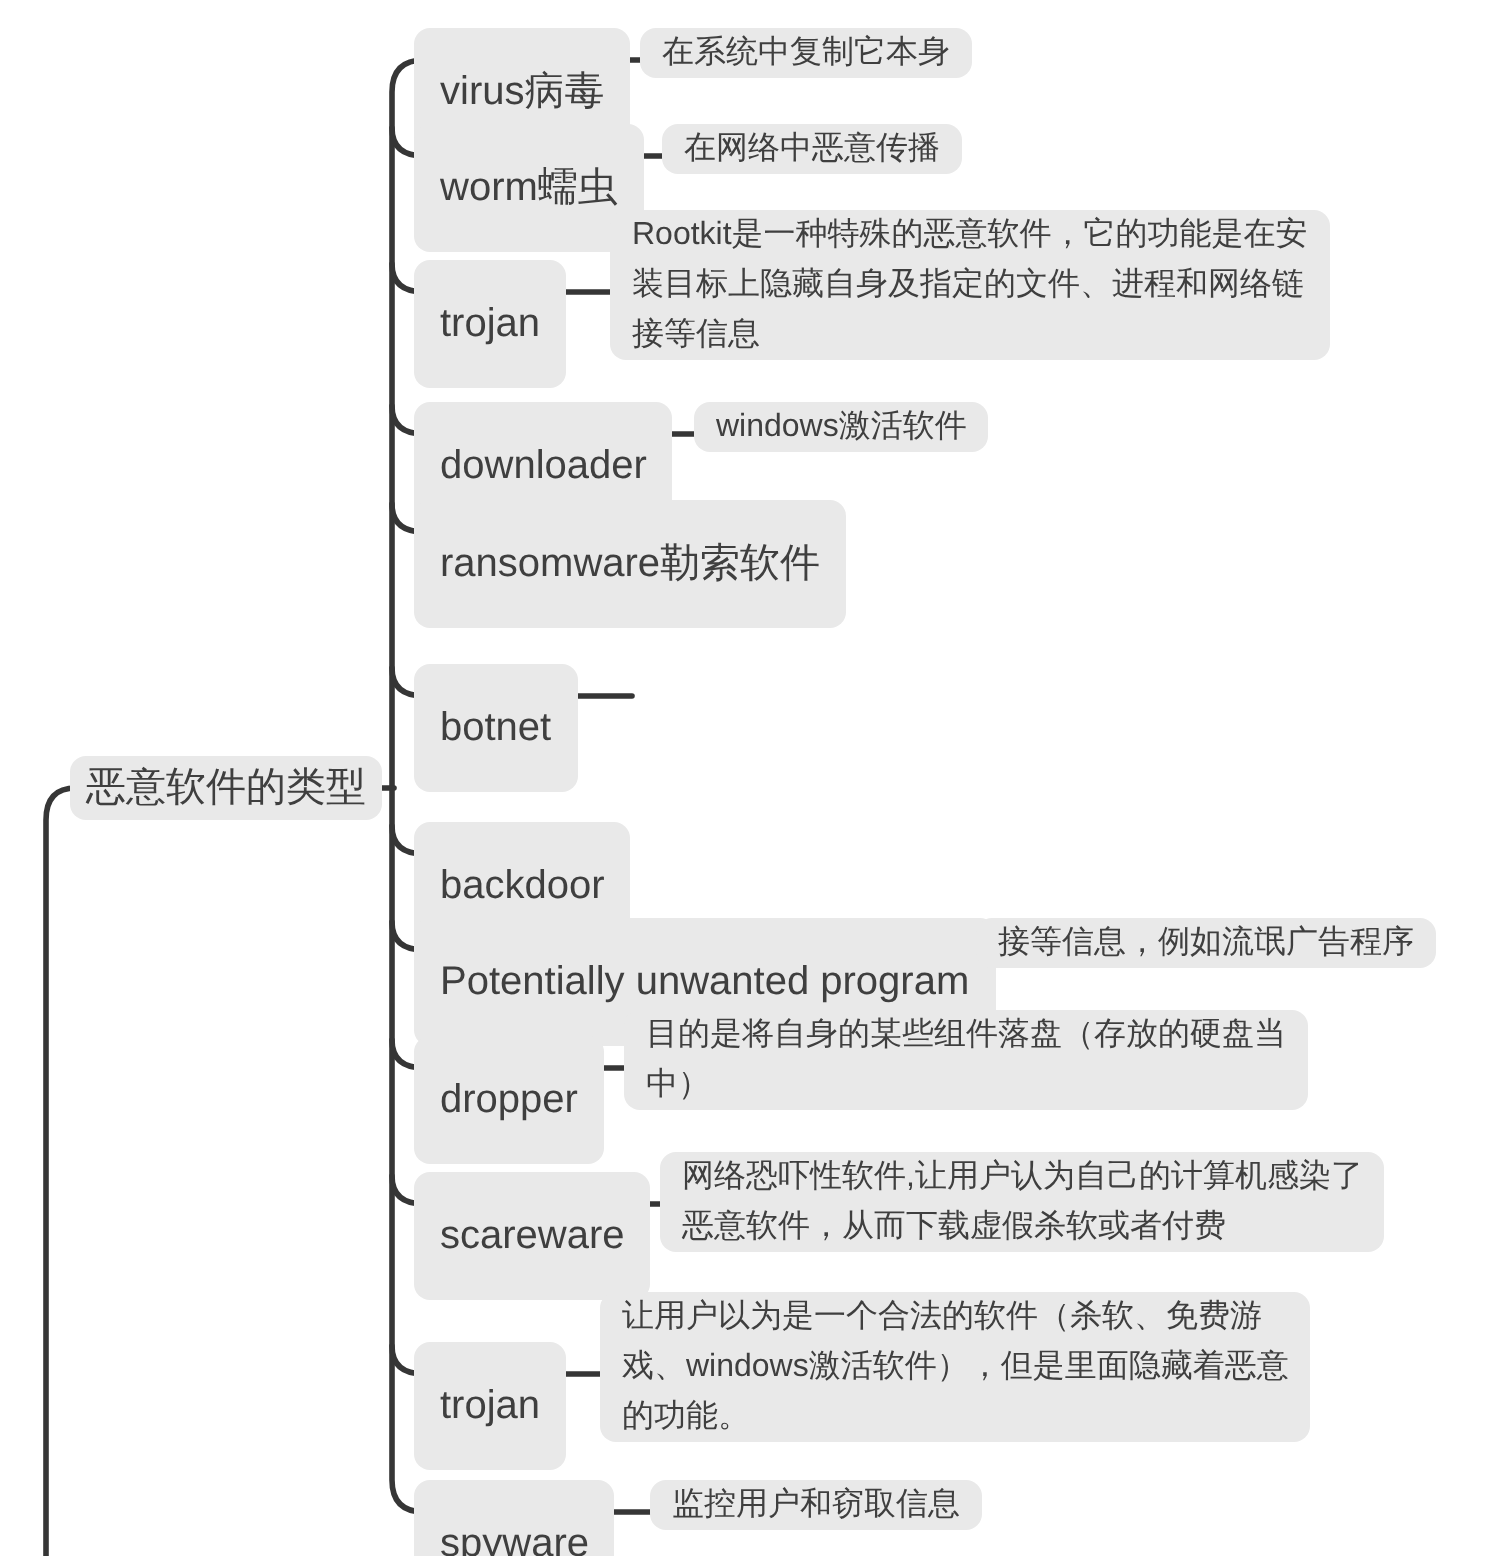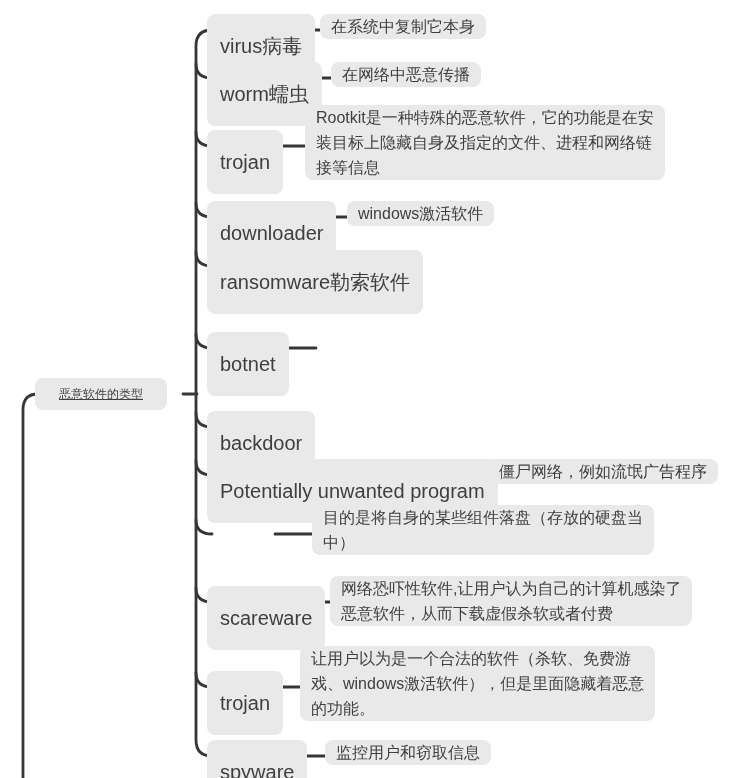--- a/index.html
+++ b/index.html
@@ -27,23 +27,22 @@
     z-index: 1;
     background: #e9e9e9;
     color: #3f3f3f;
     font-size: 20px;
     line-height: 22px;
     padding: 21px 13px;
     border-radius: 8px;
     white-space: nowrap;
   }
   .root-topic {
-    font-size: 12px;
-    padding: 5px 24px;
-    text-decoration: underline;
+    font-size: 20px;
+    padding: 5px 8px;
   }
   .note {
     position: absolute;
     z-index: 1;
     background: #e9e9e9;
     color: #3f3f3f;
     font-size: 16px;
     line-height: 25px;
     padding: 0 11px;
     border-radius: 8px;
@@ -89,31 +88,32 @@
   <div class="topic root-topic" style="left:35px; top:378px">恶意软件的类型</div>
 
   <div class="topic" style="left:207px; top:14px">virus病毒</div>
   <div class="topic" style="left:207px; top:62px">worm蠕虫</div>
   <div class="topic" style="left:207px; top:130px">trojan</div>
   <div class="topic" style="left:207px; top:201px">downloader</div>
   <div class="topic" style="left:207px; top:250px">ransomware勒索软件</div>
   <div class="topic" style="left:207px; top:332px">botnet</div>
   <div class="topic" style="left:207px; top:411px">backdoor</div>
   <div class="topic" style="left:207px; top:459px">Potentially unwanted program</div>
+  <div class="topic" style="left:207px; top:518px">dropper</div>
   <div class="topic" style="left:207px; top:586px">scareware</div>
   <div class="topic" style="left:207px; top:671px">trojan</div>
   <div class="topic" style="left:207px; top:740px">spyware</div>
 
   <div class="note" style="left:320px; top:14px">在系统中复制它本身</div>
   <div class="note" style="left:305px; top:105px">Rootkit是一种特殊的恶意软件，它的功能是在安
 装目标上隐藏自身及指定的文件、进程和网络链
 接等信息</div>
   <div class="note" style="left:331px; top:62px">在网络中恶意传播</div>
   <div class="note" style="left:347px; top:201px">windows激活软件</div>
-  <div class="note" style="left:488px; top:459px">僵尸网络，例如流氓广告程序</div>
+  <div class="note" style="left:488px; top:459px">接等信息，例如流氓广告程序</div>
   <div class="note" style="left:330px; top:576px">网络恐吓性软件,让用户认为自己的计算机感染了
 恶意软件，从而下载虚假杀软或者付费</div>
   <div class="note" style="left:312px; top:505px">目的是将自身的某些组件落盘（存放的硬盘当
 中）</div>
   <div class="note" style="left:300px; top:646px">让用户以为是一个合法的软件（杀软、免费游
 戏、windows激活软件），但是里面隐藏着恶意
 的功能。</div>
   <div class="note" style="left:325px; top:740px">监控用户和窃取信息</div>
 
 </div>

